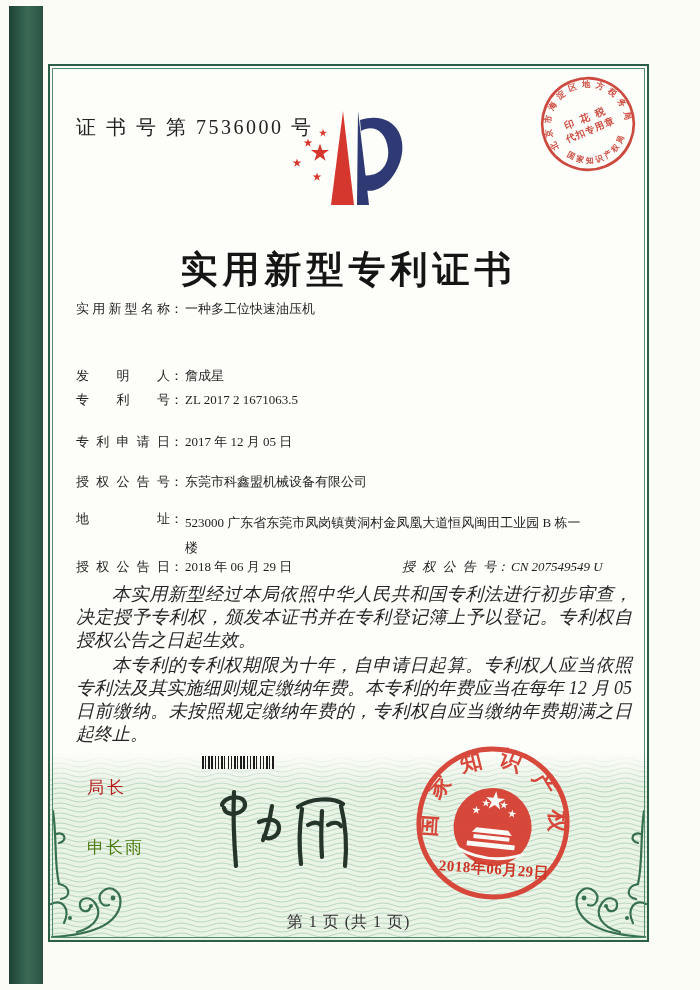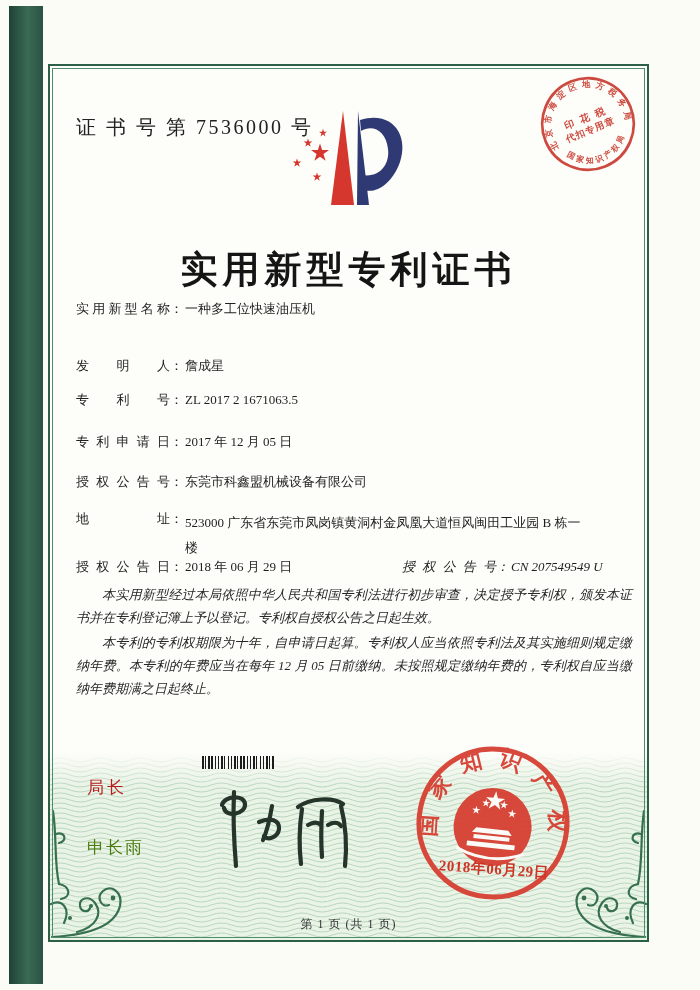--- a/index.html
+++ b/index.html
@@ -13,41 +13,41 @@
          pointer-events:none;z-index:6;}
   .cert-number{position:absolute;left:26px;top:48px;font-size:20px;letter-spacing:2.5px;color:#222;z-index:2;}
   .logo{position:absolute;left:237px;top:42px;width:124px;height:104px;z-index:2;}
   .title{position:absolute;left:0;top:140px;width:100%;text-align:center;font-size:37px;
          font-weight:700;letter-spacing:5px;color:#151515;z-index:2;margin-top:39px;}
   .row{position:absolute;left:26px;font-size:13px;white-space:nowrap;z-index:2;}
   .flabel{display:inline-block;width:94px;text-align:justify;text-align-last:justify;}
   .colon{margin-right:2px;}
   .fvalue.wrap{display:inline-block;white-space:normal;width:398px;vertical-align:top;line-height:25px;}
   .pair2{position:absolute;left:326px;top:0;font-style:italic;}
-  .body{position:absolute;left:26px;top:517px;width:556px;font-size:13px;line-height:23px;
+  .body{position:absolute;left:26px;top:517px;width:556px;font-size:18px;line-height:23px;
         text-align:justify;color:#262626;font-style:italic;z-index:2;}
   .body p{margin:0 0 2px;text-indent:2em;}
   .green-zone{position:absolute;left:0;right:0;bottom:0;height:188px;background:#e9f3e6;z-index:1;}
   .waves{position:absolute;inset:0;width:100%;height:100%;}
   .zone-fade{position:absolute;top:0;left:0;right:0;height:34px;
              background:linear-gradient(#fdfdf9,rgba(253,253,249,0));}
   .flourish{position:absolute;bottom:-1px;width:100px;height:135px;z-index:5;}
   .flourish.right{right:-1px;}
   .flourish.left{left:-1px;transform:scaleX(-1);}
   .barcode{position:absolute;left:152px;top:690px;width:72px;height:13px;z-index:3;
      background:repeating-linear-gradient(90deg,#1b1b1b 0 1.6px,transparent 1.6px 3.1px,#1b1b1b 3.1px 4.2px,transparent 4.2px 6.4px);}
   .director-title{position:absolute;left:37px;top:710px;font-size:17px;letter-spacing:3px;color:#b91c1c;
      font-family:"Liberation Sans","DejaVu Sans",sans-serif;z-index:3;}
   .director-name{position:absolute;left:37px;top:770px;font-size:17px;letter-spacing:2px;color:#4d7c0f;
      font-family:"Liberation Sans","DejaVu Sans",sans-serif;z-index:3;}
   .signature{position:absolute;left:150px;top:718px;width:165px;height:90px;z-index:3;}
   .seal{position:absolute;left:363px;top:677px;width:160px;height:160px;transform:rotate(6deg);opacity:.93;z-index:3;}
   .seal-date{position:absolute;left:366px;top:794px;width:156px;text-align:center;font-size:15px;
      color:#ce3526;font-weight:700;letter-spacing:.5px;transform:rotate(4deg);z-index:4;}
-  .page-info{position:absolute;left:0;bottom:7px;width:100%;text-align:center;font-size:12px;
+  .page-info{position:absolute;left:0;bottom:7px;width:100%;text-align:center;font-size:16px;
      letter-spacing:1px;color:#333;z-index:4;}
   .tax-stamp{position:absolute;left:536px;top:72px;width:104px;height:104px;
      transform:rotate(-22deg);opacity:.9;z-index:7;}
   .seal-font{font-family:"Liberation Serif","DejaVu Serif",serif;font-weight:700;}
 </style>
 </head>
 <body>
 
 <div class="page">
   <div class="spine"></div>
@@ -65,21 +65,21 @@
       <polygon fill="#d5372e" points="21.00,30.40 22.03,33.58 25.37,33.58 22.67,35.54 23.70,38.72 21.00,36.76 18.30,38.72 19.33,35.54 16.63,33.58 19.97,33.58"></polygon>
       <polygon fill="#d5372e" points="10.00,50.40 11.03,53.58 14.37,53.58 11.67,55.54 12.70,58.72 10.00,56.76 7.30,58.72 8.33,55.54 5.63,53.58 8.97,53.58"></polygon>
       <polygon fill="#d5372e" points="30.00,64.40 31.03,67.58 34.37,67.58 31.67,69.54 32.70,72.72 30.00,70.76 27.30,72.72 28.33,69.54 25.63,67.58 28.97,67.58"></polygon>
     </svg>
 
     <div class="title">实用新型专利证书</div>
 
     <div class="row" style="top:234px">
       <span class="flabel">实用新型名称</span><span class="colon">：</span><span class="fvalue">一种多工位快速油压机</span>
     </div>
-    <div class="row" style="top:291px">
+    <div class="row" style="top:301px">
       <span class="flabel">发明人</span><span class="colon">：</span><span class="fvalue">詹成星</span>
     </div>
     <div class="row" style="top:325px">
       <span class="flabel">专利号</span><span class="colon">：</span><span class="fvalue">ZL 2017 2 1671063.5</span>
     </div>
     <div class="row" style="top:367px">
       <span class="flabel">专利申请日</span><span class="colon">：</span><span class="fvalue">2017 年 12 月 05 日</span>
     </div>
     <div class="row" style="top:407px">
       <span class="flabel">授权公告号</span><span class="colon">：</span><span class="fvalue">东莞市科鑫盟机械设备有限公司</span>

